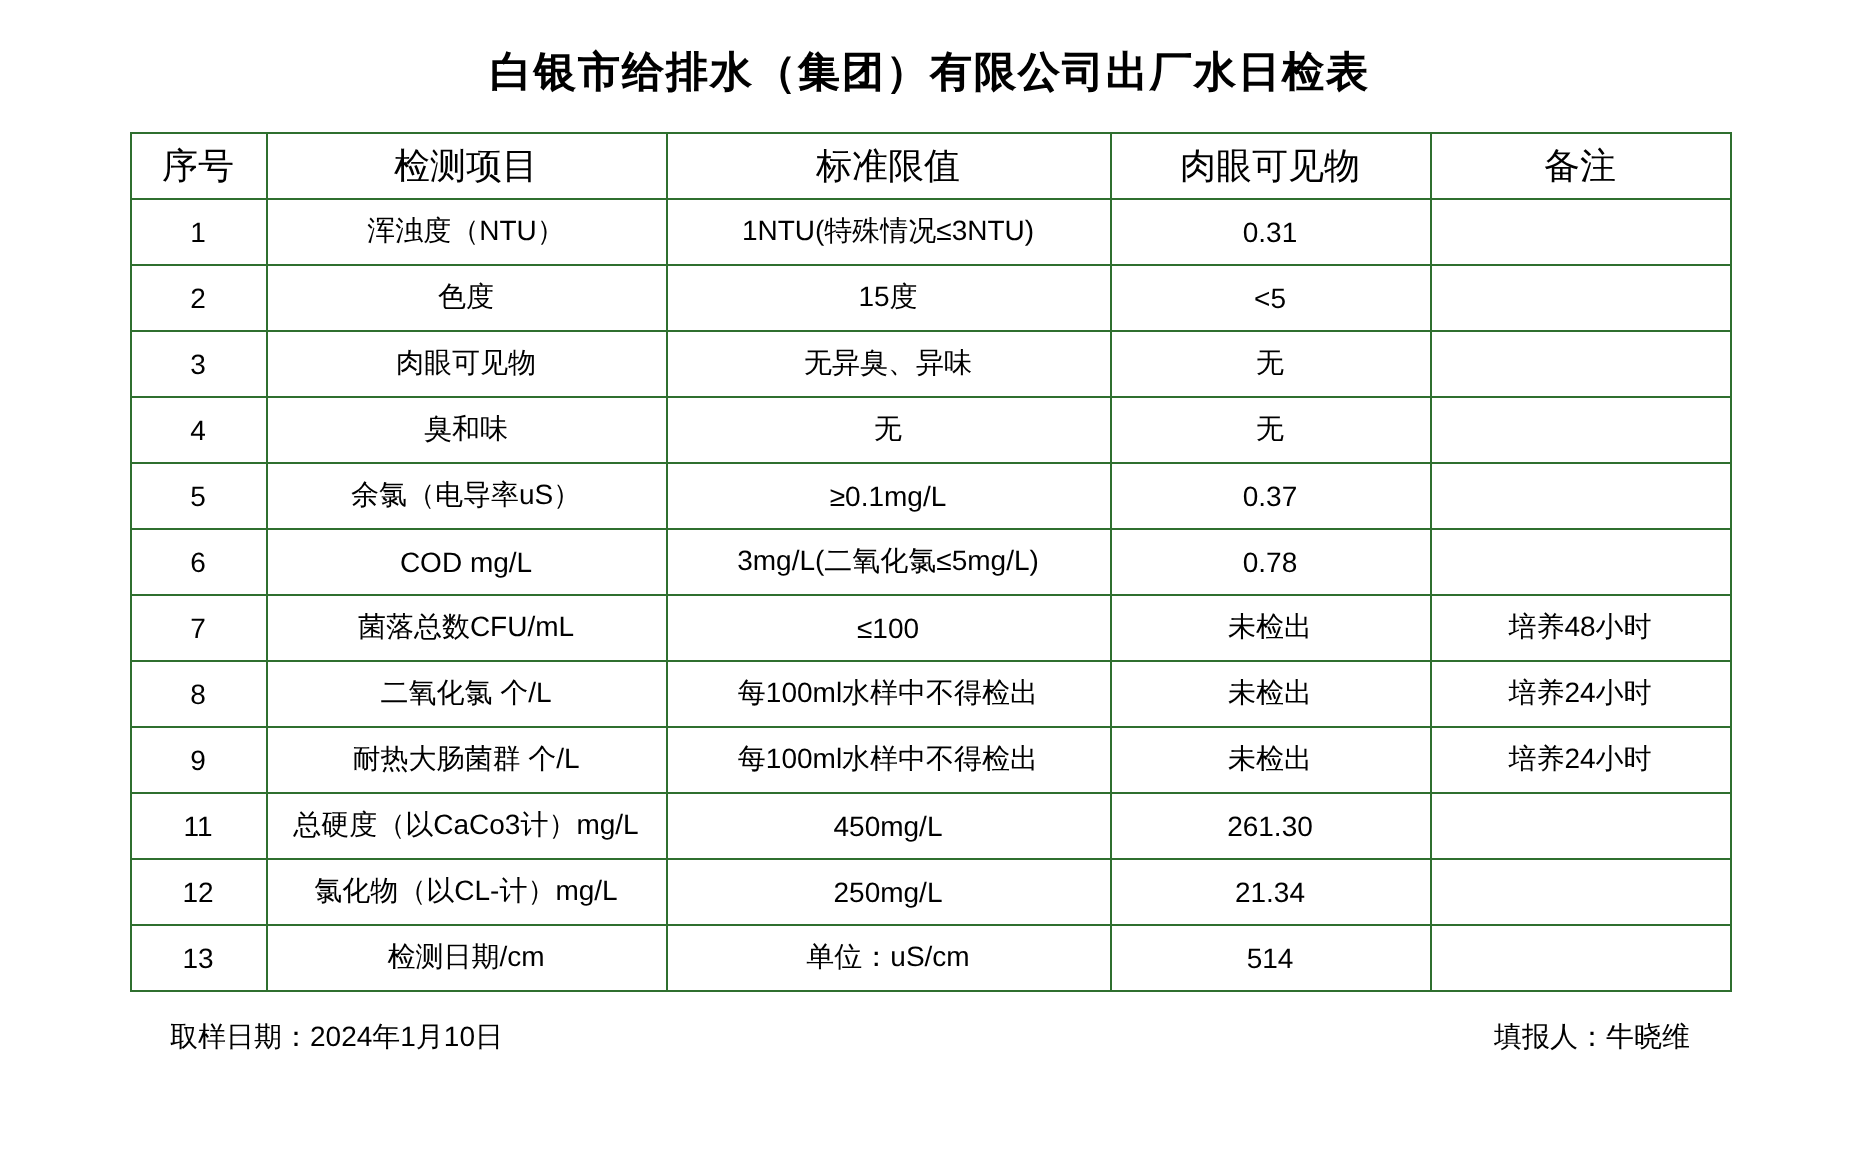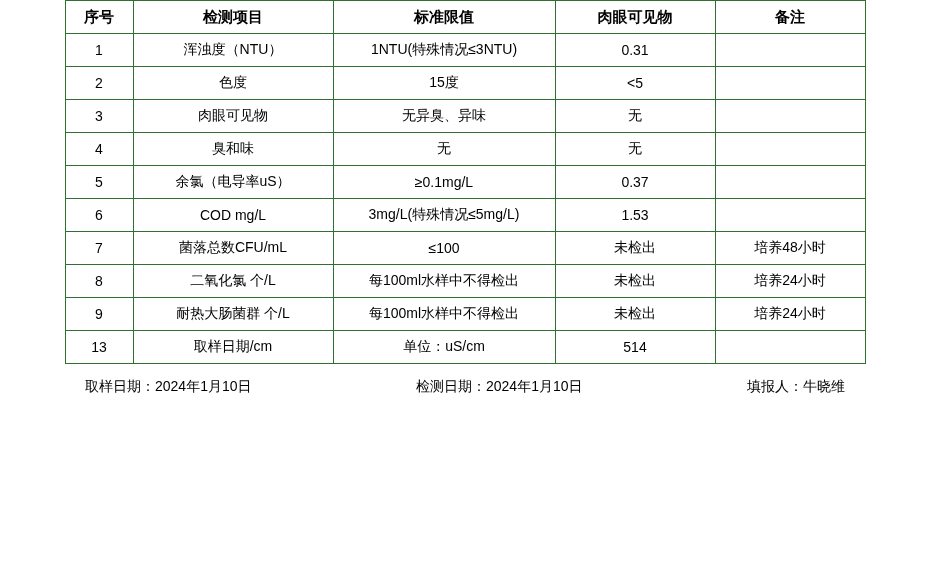--- a/index.html
+++ b/index.html
@@ -41,22 +41,21 @@
     border: 1px solid #2f6f2f;
     height: 32px;
     text-align: center;
     vertical-align: middle;
     font-size: 14px;
     font-weight: normal;
     padding: 0 2px;
     font-family: "Liberation Sans", sans-serif;
   }
   table.report thead td {
-    font-size: 15px;
-    font-weight: bold;
+    font-size: 18px;
   }
   col.c-no     { width: 68px; }
   col.c-item   { width: 200px; }
   col.c-limit  { width: 222px; }
   col.c-result { width: 160px; }
   col.c-remark { width: 150px; }
 
   .cell-no { font-size: 13px; }
   .cell-item { font-size: 14px; margin-left: 23px; }
   .cell-limit { font-size: 13px; }
@@ -75,20 +74,21 @@
     box-sizing: border-box;
     align-items: center;
   }
   .footer span { white-space: nowrap; }
 </style>
 </head>
 <body>
 
 <div class="page">
 
+  <div class="doc-title">白银市给排水（集团）有限公司出厂水日检表</div>
 
   <table class="report">
     <colgroup>
       <col class="c-no">
       <col class="c-item">
       <col class="c-limit">
       <col class="c-result">
       <col class="c-remark">
     </colgroup>
     <thead>
@@ -132,22 +132,22 @@
       <tr>
         <td class="cell-no">5</td>
         <td class="cell-item">余氯（电导率uS）</td>
         <td class="cell-limit">≥0.1mg/L</td>
         <td class="cell-result">0.37</td>
         <td class="cell-remark"></td>
       </tr>
       <tr>
         <td class="cell-no">6</td>
         <td class="cell-item">COD          mg/L</td>
-        <td class="cell-limit">3mg/L(特殊情况≤5mg/L)</td>
-        <td class="cell-result">1.53</td>
+        <td class="cell-limit">3mg/L(二氧化氯≤5mg/L)</td>
+        <td class="cell-result">0.78</td>
         <td class="cell-remark"></td>
       </tr>
       <tr>
         <td class="cell-no">7</td>
         <td class="cell-item">菌落总数CFU/mL</td>
         <td class="cell-limit">≤100</td>
         <td class="cell-result">未检出</td>
         <td class="cell-remark">培养48小时</td>
       </tr>
       <tr>
@@ -158,28 +158,41 @@
         <td class="cell-remark">培养24小时</td>
       </tr>
       <tr>
         <td class="cell-no">9</td>
         <td class="cell-item">耐热大肠菌群 个/L</td>
         <td class="cell-limit">每100ml水样中不得检出</td>
         <td class="cell-result">未检出</td>
         <td class="cell-remark">培养24小时</td>
       </tr>
       <tr>
+        <td class="cell-no">11</td>
+        <td class="cell-item">总硬度（以CaCo3计）mg/L</td>
+        <td class="cell-limit">450mg/L</td>
+        <td class="cell-result">261.30</td>
+        <td class="cell-remark"></td>
+      </tr>
+      <tr>
+        <td class="cell-no">12</td>
+        <td class="cell-item">氯化物（以CL-计）mg/L</td>
+        <td class="cell-limit">250mg/L</td>
+        <td class="cell-result">21.34</td>
+        <td class="cell-remark"></td>
+      </tr>
+      <tr>
         <td class="cell-no">13</td>
-        <td class="cell-item">取样日期/cm</td>
+        <td class="cell-item">检测日期/cm</td>
         <td class="cell-limit">单位：uS/cm</td>
         <td class="cell-result">514</td>
         <td class="cell-remark"></td>
       </tr>
     </tbody>
   </table>
 
   <div class="footer">
     <span>取样日期：2024年1月10日</span>
-    <span>检测日期：2024年1月10日</span>
     <span>填报人：牛晓维</span>
   </div>
 
 </div>
 
 </body></html>

